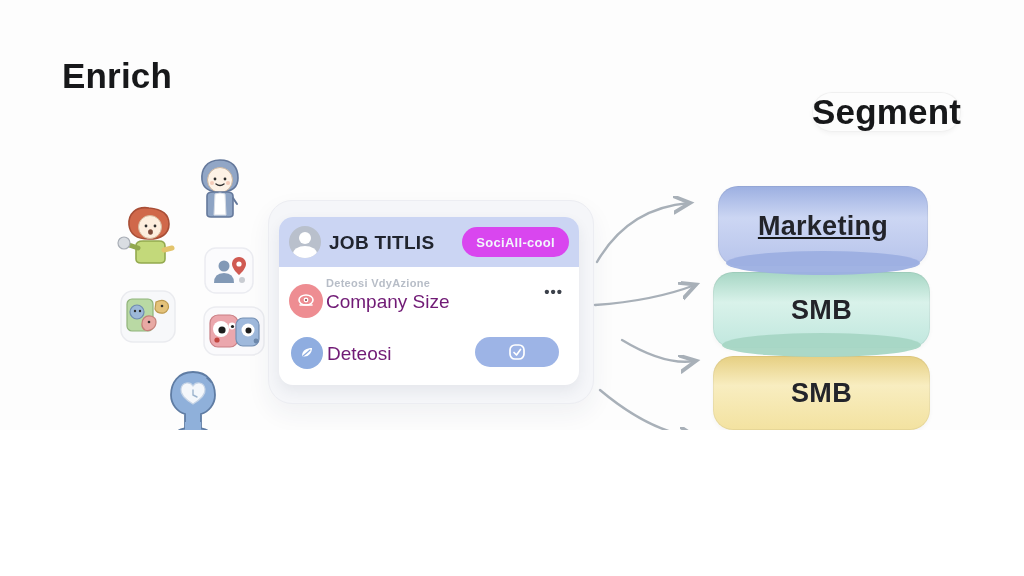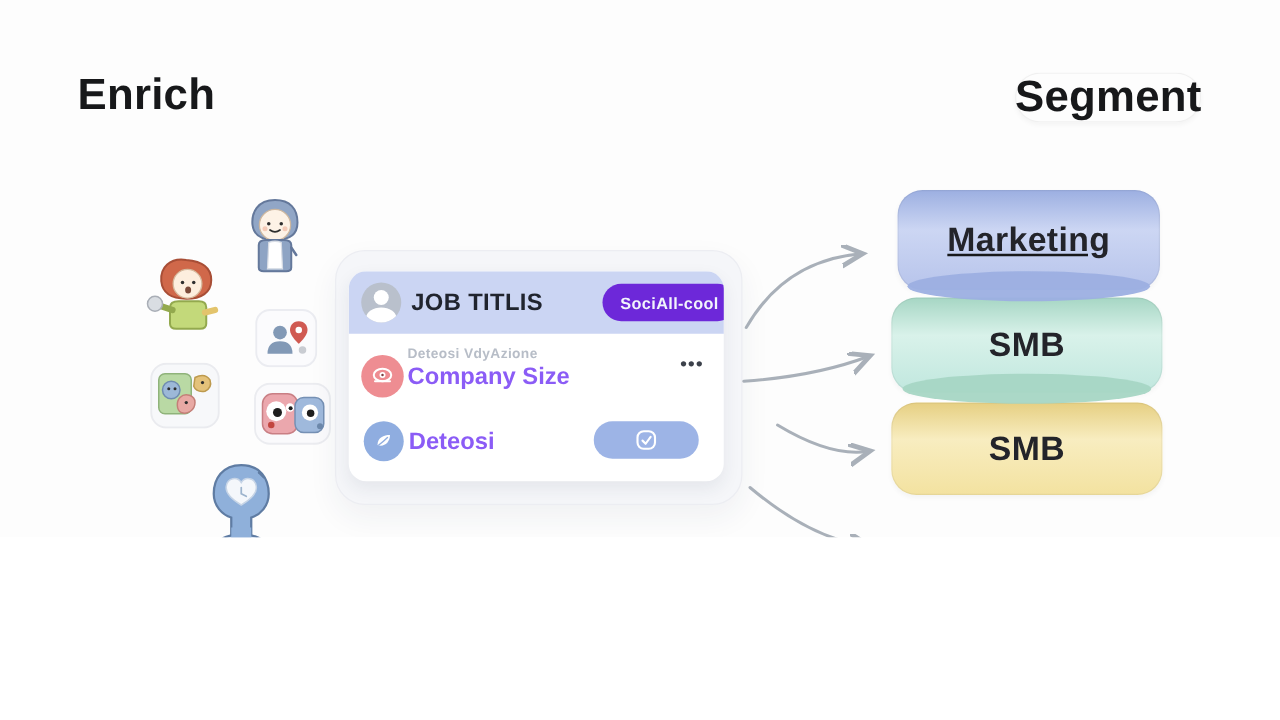--- a/index.html
+++ b/index.html
@@ -27,36 +27,36 @@
   .avatar .head{position:absolute;left:10px;top:6px;width:12px;height:12px;border-radius:50%;background:#fff;}
   .avatar .shoulders{position:absolute;left:4px;top:20px;width:24px;height:16px;border-radius:50% 50% 0 0;background:#fff;}
   .card-title{position:absolute;left:50px;top:15px;font-size:19px;font-weight:800;color:#20242e;letter-spacing:.3px;}
   .card-badge{position:absolute;right:10px;top:10px;height:30px;padding:0 14px;border-radius:15px;
               background:#a9bbe9;color:#f2f5fc;font-size:13px;font-weight:700;
               display:flex;align-items:center;letter-spacing:.3px;}
   .row-icon{position:absolute;border-radius:50%;display:flex;align-items:center;justify-content:center;}
   .icon-company{left:10px;top:67px;width:34px;height:34px;background:#ee8d92;}
   .icon-location{left:12px;top:120px;width:32px;height:32px;background:#8fade0;}
   .row-sub{position:absolute;left:47px;top:60px;font-size:11px;font-weight:700;color:#b7bdc7;letter-spacing:.3px;}
-  .row-label{position:absolute;font-size:19px;font-weight:700;color:#8b5cf6;}
+  .row-label{position:absolute;font-size:19px;font-weight:400;color:#701a75;}
   .label-company{left:47px;top:74px;}
   .label-location{left:48px;top:126px;}
   .row-dots{position:absolute;right:16px;top:66px;font-size:15px;font-weight:800;color:#3c414b;letter-spacing:1px;}
   .loc-btn{position:absolute;left:196px;top:120px;width:84px;height:30px;border-radius:15px;
            background:#9db4e6;display:flex;align-items:center;justify-content:center;}
 
   
   .arrows{position:absolute;left:585px;top:180px;width:130px;height:285px;}
 
   
   .segments{position:absolute;left:713px;top:152px;width:217px;height:332px;}
   .segment{position:absolute;border-radius:20px;
            background:linear-gradient(180deg,var(--lip) 0%,var(--mid) 40%,var(--body) 100%);
            box-shadow:inset 0 0 0 1px rgba(0,0,0,.05), 0 2px 4px rgba(0,0,0,.04);
-           display:flex;align-items:center;justify-content:center;}
+           display:flex;align-items:center;justify-content:center;margin-top:34px;}
   .segment::after{content:"";position:absolute;left:4%;bottom:-9px;width:92%;height:24px;
                   border-radius:50%;background:var(--lip);opacity:.95;}
   .segment:last-child::after{display:none;}
   .seg-label{position:relative;z-index:5;font-size:27px;font-weight:800;color:#23242a;letter-spacing:.3px;}
   .seg-0{left:5px;top:0;width:210px;height:80px;z-index:8;text-decoration:underline;}
   .seg-1{left:0;top:86px;width:217px;height:76px;z-index:6;}
   .seg-2{left:0;top:170px;width:217px;height:74px;z-index:4;}
   .seg-3{left:0;top:252px;width:217px;height:76px;z-index:2;}
 </style>
 </head>
@@ -133,27 +133,27 @@
     <path d="M30 16 C27 11 19 12 18 19 C17 25 25 31 30 34 C35 31 43 25 42 19 C41 12 33 11 30 16 Z" fill="#f4f7fb" stroke="#c6d4e6" stroke-width="1.2"></path>
     <path d="M30 20 L30 25 L34 27" fill="none" stroke="#9db4cd" stroke-width="1.4" stroke-linecap="round"></path>
     <ellipse cx="30" cy="64" rx="17" ry="6.5" fill="#8fb0da" stroke="#5f7ca3" stroke-width="1.8"></ellipse>
     <rect x="22" y="52" width="16" height="12" fill="#8fb0da"></rect>
     <path d="M44 8 L48 12" stroke="#5f7ca3" stroke-width="1.6" stroke-linecap="round"></path>
   </svg>
 
   <div class="card-outer">
     <div class="card-inner">
 
-      <div class="card-header" style="background: rgb(203, 213, 243); padding-left: 20px;">
+      <div class="card-header" style="background: rgb(203, 213, 243);">
         <div class="avatar">
           <div class="head"></div>
             <div class="shoulders"></div>
         </div>
         <div class="card-title">JOB TITLIS</div>
-        <div class="card-badge" style="background: #6d28d9;">SociAll-cool</div>
+        <div class="card-badge" style="background: #d946ef;">SociAll-cool</div>
       </div>
 
       <div class="row-icon icon-company" style="background: rgb(238, 141, 146);">
         <svg width="20" height="20" viewBox="0 0 20 20">
           <ellipse cx="10" cy="9" rx="7" ry="5" fill="none" stroke="#ffffff" stroke-width="1.6"></ellipse>
           <circle cx="10" cy="9" r="2.4" fill="#ffffff"></circle>
           <circle cx="10" cy="9" r="1" fill="#7a3b3e"></circle>
           <path d="M4 14 L16 14" stroke="#ffffff" stroke-width="1.6" stroke-linecap="round"></path>
         </svg>
       </div>

